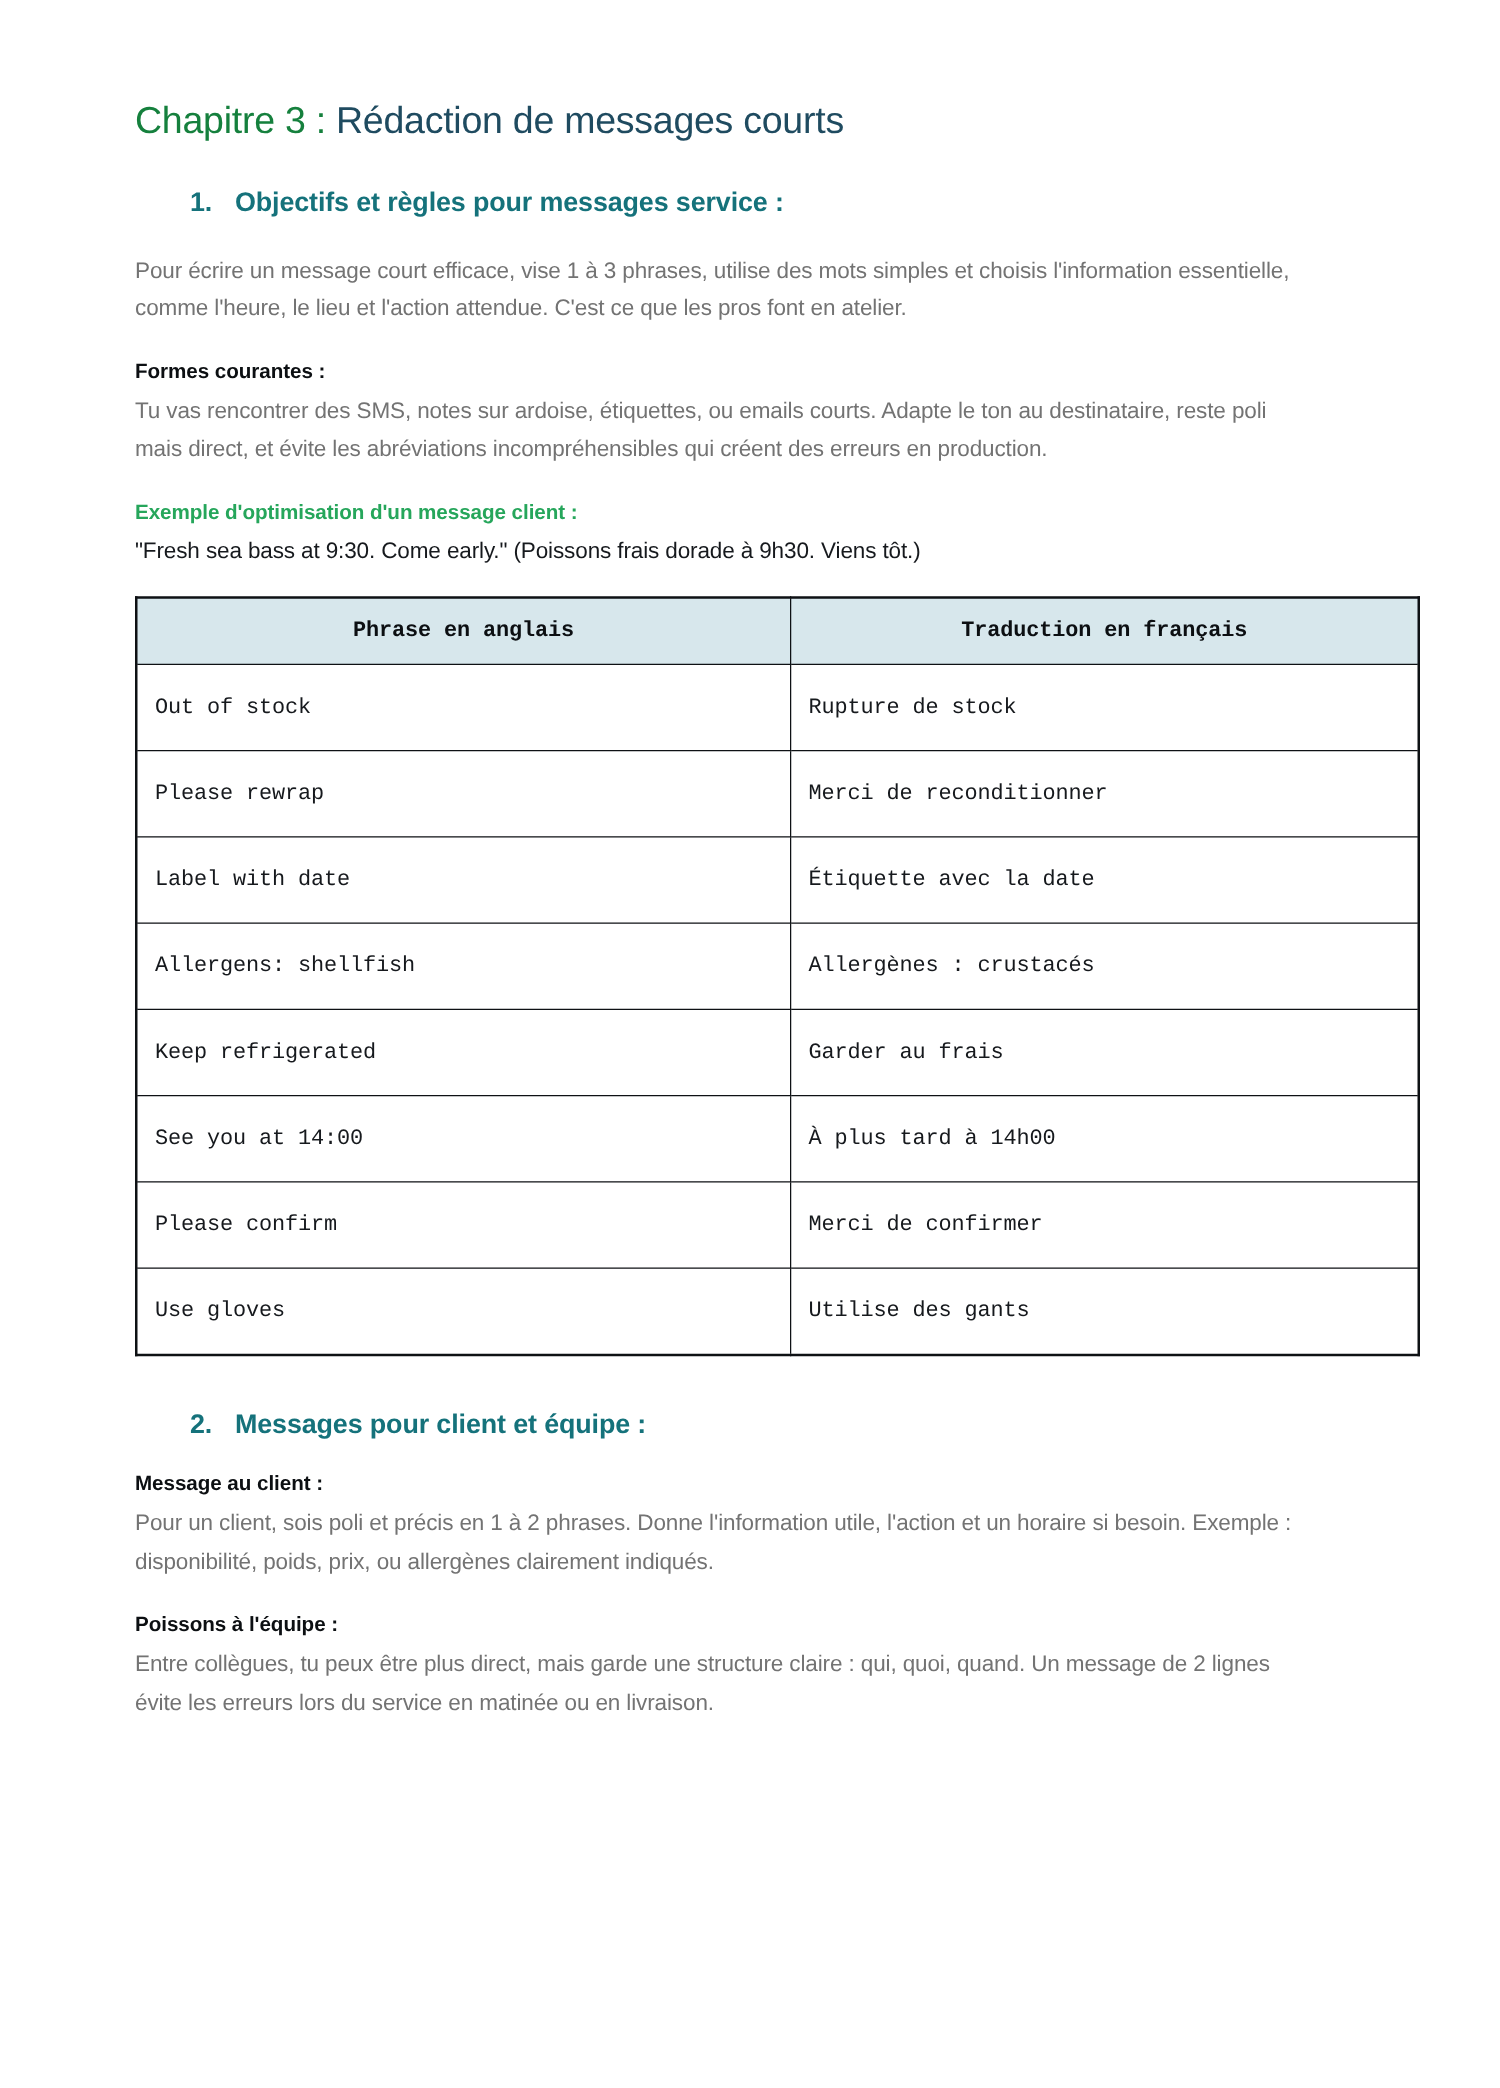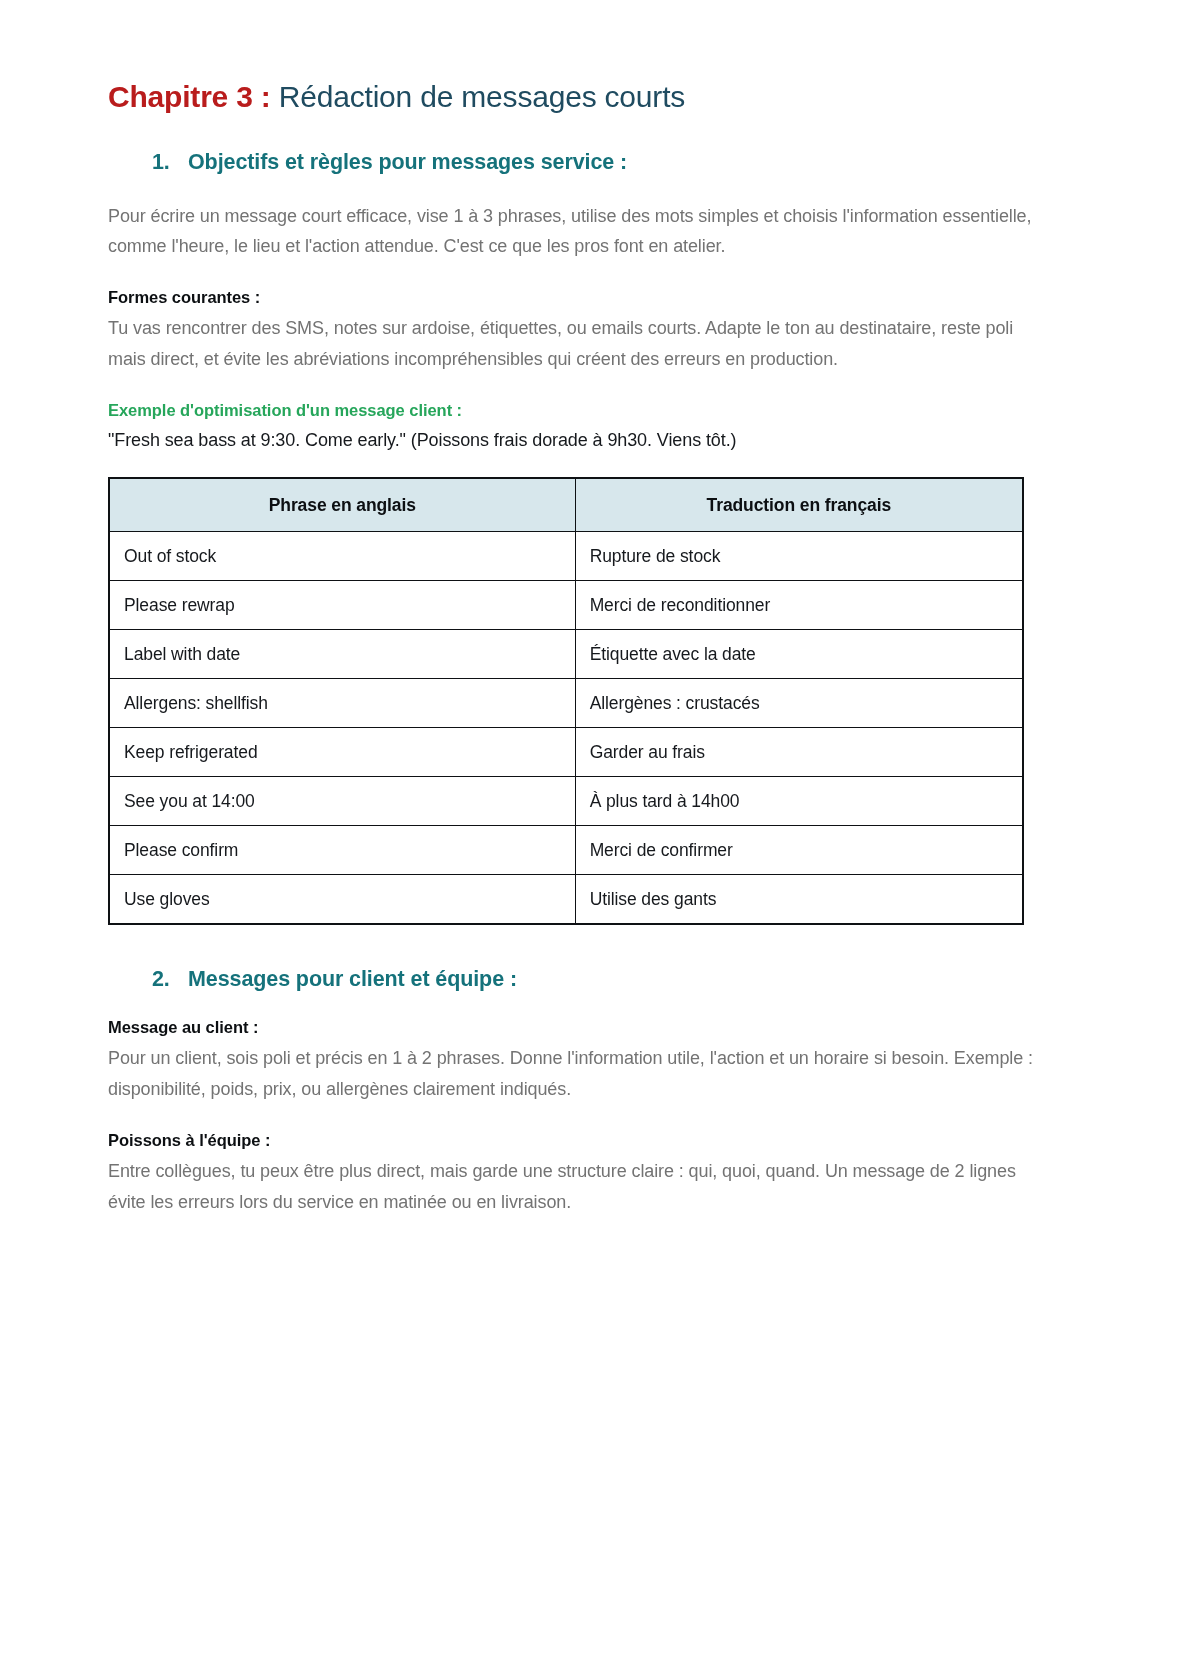--- a/index.html
+++ b/index.html
@@ -25,22 +25,22 @@
 
   
   .doc-title {
     font-size: 30px;
     line-height: 1.25;
     letter-spacing: -0.2px;
     margin: 0 0 34px 0;
     white-space: nowrap;
   }
   .doc-title .chap {
-    font-weight: 700;
-    color: #b91c1c;
+    font-weight: 400;
+    color: #15803d;
   }
   .doc-title .chap-rest {
     font-weight: 400;
     color: #1f4b60;
   }
 
   
   .section-heading {
     display: flex;
     align-items: baseline;
@@ -86,43 +86,44 @@
     line-height: 1.6;
     color: #16191d;
     margin: 0 0 22px 0;
     letter-spacing: -0.1px;
   }
 
   
   .tbl-wrap { margin: 0 0 8px 0; }
   table.phrase-table {
     border-collapse: collapse;
-    width: 916px;
+    width: 1028px;
     table-layout: fixed;
     border: 2px solid #0e1114;
+    font-family: Liberation Mono, monospace;
   }
   table.phrase-table th,
   table.phrase-table td {
     border: 1.6px solid #0e1114;
     font-size: 17.5px;
     color: #16191d;
     letter-spacing: -0.1px;
   }
   table.phrase-table th {
     background: #d7e7ec;
     font-weight: 700;
     text-align: center;
     height: 48px;
     padding: 2px 10px;
     font-size: 17.5px;
     color: #0c0f12;
   }
   table.phrase-table td {
     height: 48px;
-    padding: 0 14px;
+    padding: 10px 14px;
     text-align: left;
     vertical-align: middle;
     background: #ffffff;
   }
   table.phrase-table col.c1 { width: 51%; }
   table.phrase-table col.c2 { width: 49%; }
 
   .bottom-block { margin-top: 34px; }
 </style>
 </head>

